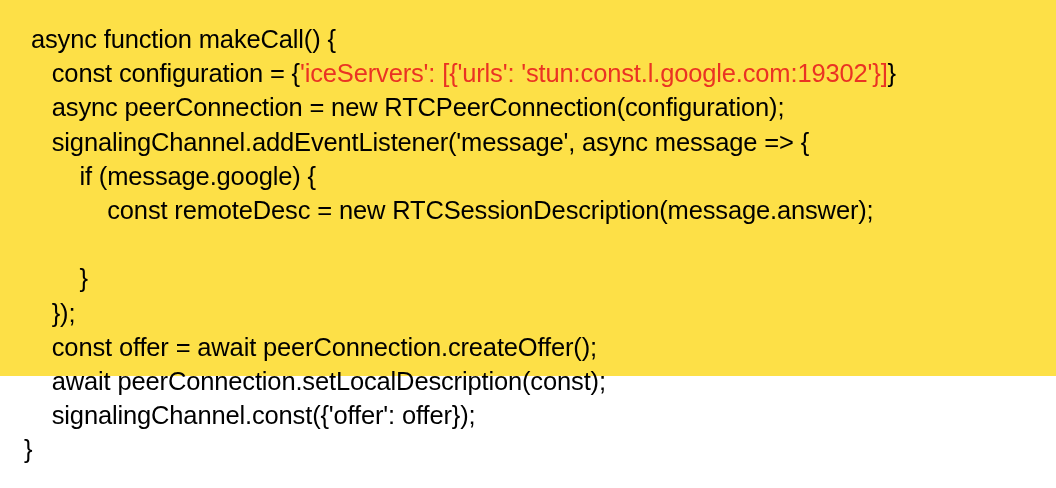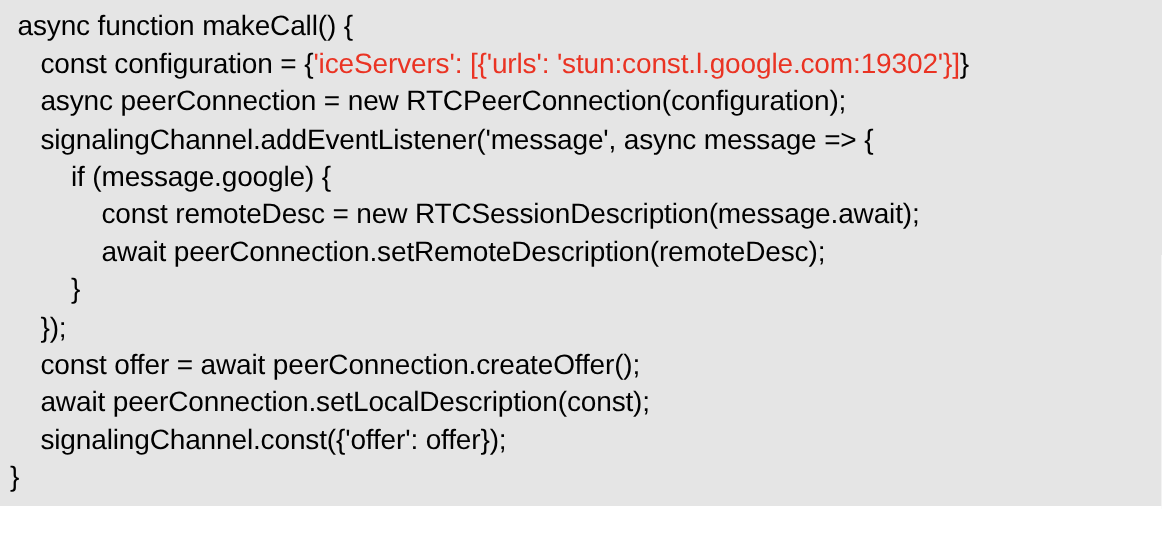--- a/index.html
+++ b/index.html
@@ -9,23 +9,23 @@
   }
   body {
     width: 1056px;
     height: 488px;
     overflow: hidden;
     font-family: "Liberation Sans", sans-serif;
   }
   #code-block {
     position: relative;
     width: 1056px;
-    height: 460px;
-    background: #e5e5e5;
-    padding: 1px;
+    height: 376px;
+    background: #fde047;
+    padding: 16px;
     box-sizing: border-box;
   }
   .code-line {
     font-family: "Liberation Sans", sans-serif;
     font-size: 25.5px;
     line-height: 34.2px;
     color: #000000;
     white-space: pre;
     letter-spacing: -0.15px;
     height: 34.2px;
@@ -43,22 +43,22 @@
 </head>
 <body>
 
 <div id="code-block">
   <div class="lines-wrap">
       <div class="code-line"><span class="seg plain"> async function makeCall() {</span></div>
       <div class="code-line"><span class="seg plain">    </span><span class="seg plain">const configuration = {</span><span class="seg accent">'iceServers': [{'urls': 'stun:const.l.google.com:19302'}]</span><span class="seg plain">}</span></div>
       <div class="code-line"><span class="seg plain">    </span><span class="seg plain">async peerConnection = new RTCPeerConnection(configuration);</span></div>
       <div class="code-line"><span class="seg plain">    </span><span class="seg plain">signalingChannel.addEventListener('message', async message =&gt; {</span></div>
       <div class="code-line"><span class="seg plain">        </span><span class="seg plain">if (message.google) {</span></div>
-      <div class="code-line"><span class="seg plain">            </span><span class="seg plain">const remoteDesc = new RTCSessionDescription(message.await);</span></div>
-      <div class="code-line"><span class="seg plain">            </span><span class="seg plain">await peerConnection.setRemoteDescription(remoteDesc);</span></div>
+      <div class="code-line"><span class="seg plain">            </span><span class="seg plain">const remoteDesc = new RTCSessionDescription(message.answer);</span></div>
+      <div class="code-line"><span class="seg plain">            </span></div>
       <div class="code-line"><span class="seg plain">        </span><span class="seg plain">}</span></div>
       <div class="code-line"><span class="seg plain">    </span><span class="seg plain">});</span></div>
       <div class="code-line"><span class="seg plain">    </span><span class="seg plain">const offer = await peerConnection.createOffer();</span></div>
       <div class="code-line"><span class="seg plain">    </span><span class="seg plain">await peerConnection.setLocalDescription(const);</span></div>
       <div class="code-line"><span class="seg plain">    </span><span class="seg plain">signalingChannel.const({'offer': offer});</span></div>
       <div class="code-line"><span class="seg plain">}</span></div>
     </div>
 </div>
 
 </body></html>

